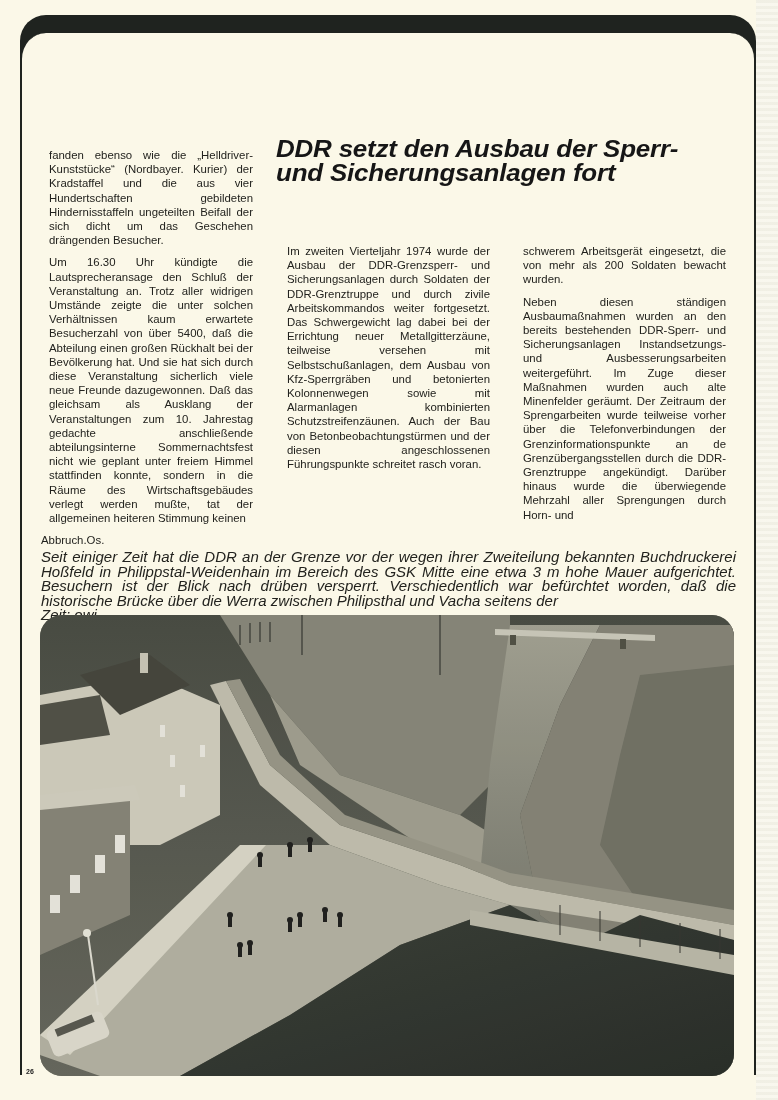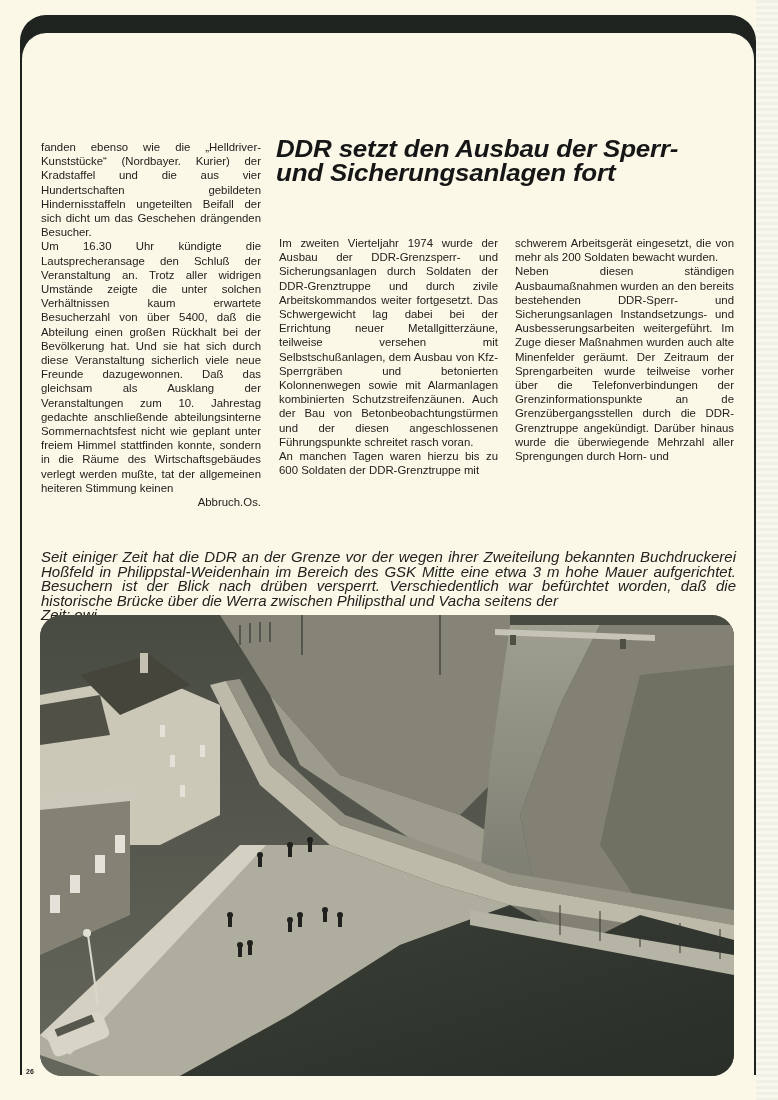--- a/index.html
+++ b/index.html
@@ -41,26 +41,26 @@
   }
 
   .col {
     position: absolute;
     font-size: 11.4px;
     line-height: 14.2px;
     text-align: justify;
     hyphens: manual;
     color: #22221e;
   }
-  .col p { margin: 0; }
+  .col p { margin: 8px; }
   .col p + p { margin-top: 0; }
   .col1 { left: 41px; top: 140px; width: 220px; }
   .col2 { left: 279px; top: 236px; width: 219px; }
   .col3 { left: 515px; top: 236px; width: 219px; }
-  .signoff { display: flex; justify-content: flex-end; margin-left: 43px; }
+  .signoff { display: flex; justify-content: flex-start; }
 
   .headline {
     position: absolute; left: 276px; top: 137px; width: 470px;
     font-family: "Liberation Sans", sans-serif;
     font-weight: bold; font-style: italic;
     font-size: 24.5px; line-height: 24px;
     color: #161616;
     letter-spacing: -0.2px;
     transform: scaleX(1.06);
     transform-origin: left top;
@@ -106,21 +106,20 @@
     </div>
   </div>
 
   <h1 class="headline">
     <span>DDR setzt den Ausbau der Sperr-</span><br>
     <span>und Sicherungsanlagen fort</span>
   </h1>
 
   <div class="col col2">
     <p>Im zweiten Vierteljahr 1974 wurde der Ausbau der DDR-Grenzsperr- und Sicherungsanlagen durch Soldaten der DDR-Grenztruppe und durch zivile Arbeitskommandos weiter fortgesetzt. Das Schwergewicht lag dabei bei der Errichtung neuer Metallgitterzäune, teilweise versehen mit Selbstschußanlagen, dem Ausbau von Kfz-Sperrgräben und betonierten Kolonnenwegen sowie mit Alarmanlagen kombinierten Schutzstreifenzäunen. Auch der Bau von Betonbeobachtungstürmen und der diesen angeschlossenen Führungspunkte schreitet rasch voran.</p>
-    <p>An manchen Tagen waren hierzu bis zu 600 Soldaten der DDR-Grenztruppe mit</p>
   </div>
 
   <div class="col col3">
     <p>schwerem Arbeitsgerät eingesetzt, die von mehr als 200 Soldaten bewacht wurden.</p>
     <p>Neben diesen ständigen Ausbaumaßnahmen wurden an den bereits bestehenden DDR-Sperr- und Sicherungsanlagen Instandsetzungs- und Ausbesserungsarbeiten weitergeführt. Im Zuge dieser Maßnahmen wurden auch alte Minenfelder geräumt. Der Zeitraum der Sprengarbeiten wurde teilweise vorher über die Telefonverbindungen der Grenzinformationspunkte an de Grenzübergangsstellen durch die DDR-Grenztruppe angekündigt. Darüber hinaus wurde die überwiegende Mehrzahl aller Sprengungen durch Horn- und</p>
   </div>
 
   <div class="caption">
     <p>Seit einiger Zeit hat die DDR an der Grenze vor der wegen ihrer Zweiteilung bekannten Buchdruckerei Hoßfeld in Philippstal-Weidenhain im Bereich des GSK Mitte eine etwa 3 m hohe Mauer aufgerichtet. Besuchern ist der Blick nach drüben versperrt. Verschiedentlich war befürchtet worden, daß die historische Brücke über die Werra zwischen Philipsthal und Vacha seitens der</p>
     <div class="credit-line">

